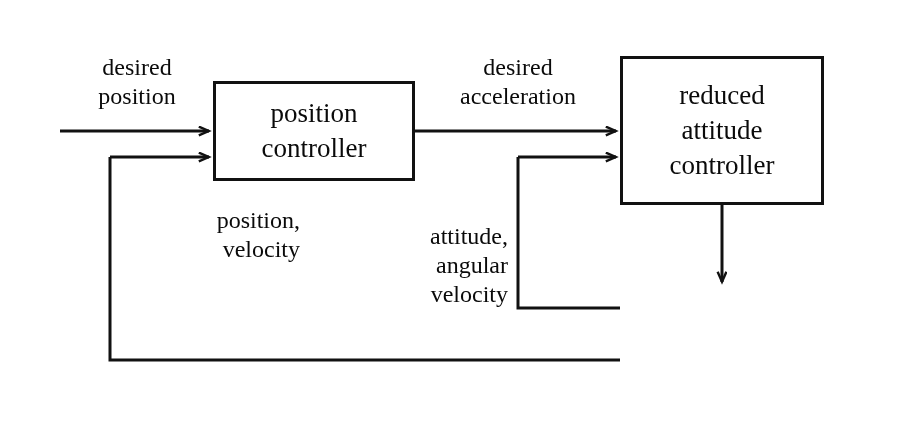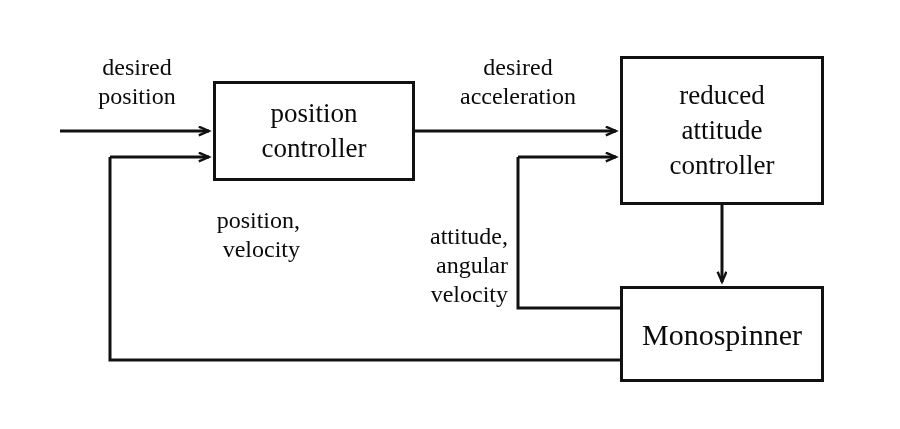--- a/index.html
+++ b/index.html
@@ -92,23 +92,20 @@
     <span class="blk-label ta-center">position
 controller</span>
   </div>
 
   <div class="block-box" style="left:620px; top:56px; width:204px; height:149px;justify-content:center;">
     <span class="blk-label ta-center">reduced
 attitude
 controller</span>
   </div>
 
-  <div class="block-box" style="left:620px; top:286px; width:204px; height:96px;">
-    <span class="blk-label ta-center" style="font-size:30px;">Monospinner</span>
-  </div>
 
   <div class="sig-label ta-center" style="left:62px; top:53px; width:150px;">desired
 position</div>
 
   <div class="sig-label ta-center" style="left:420px; top:53px; width:196px;">desired
 acceleration</div>
 
 
   <div class="sig-label ta-left" style="left:120px; top:206px; width:180px;">position,
 velocity</div>

